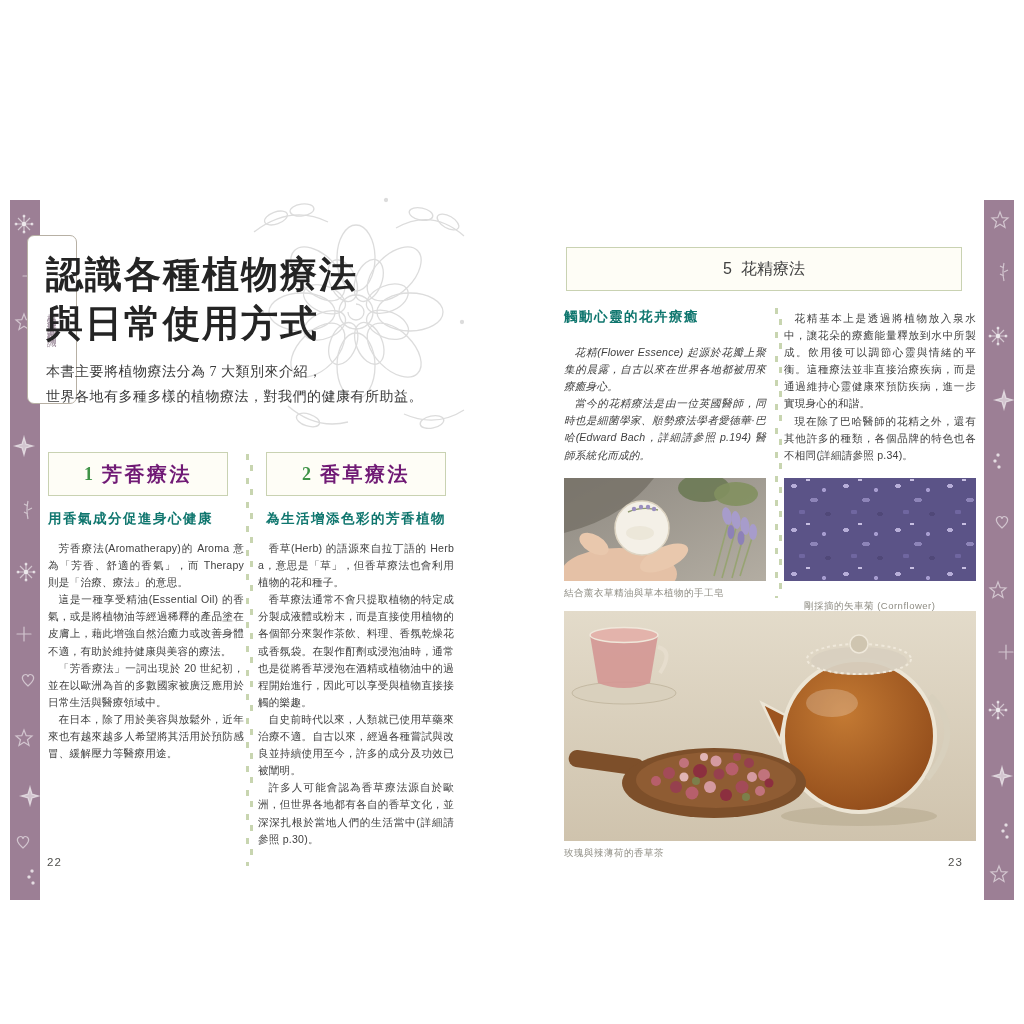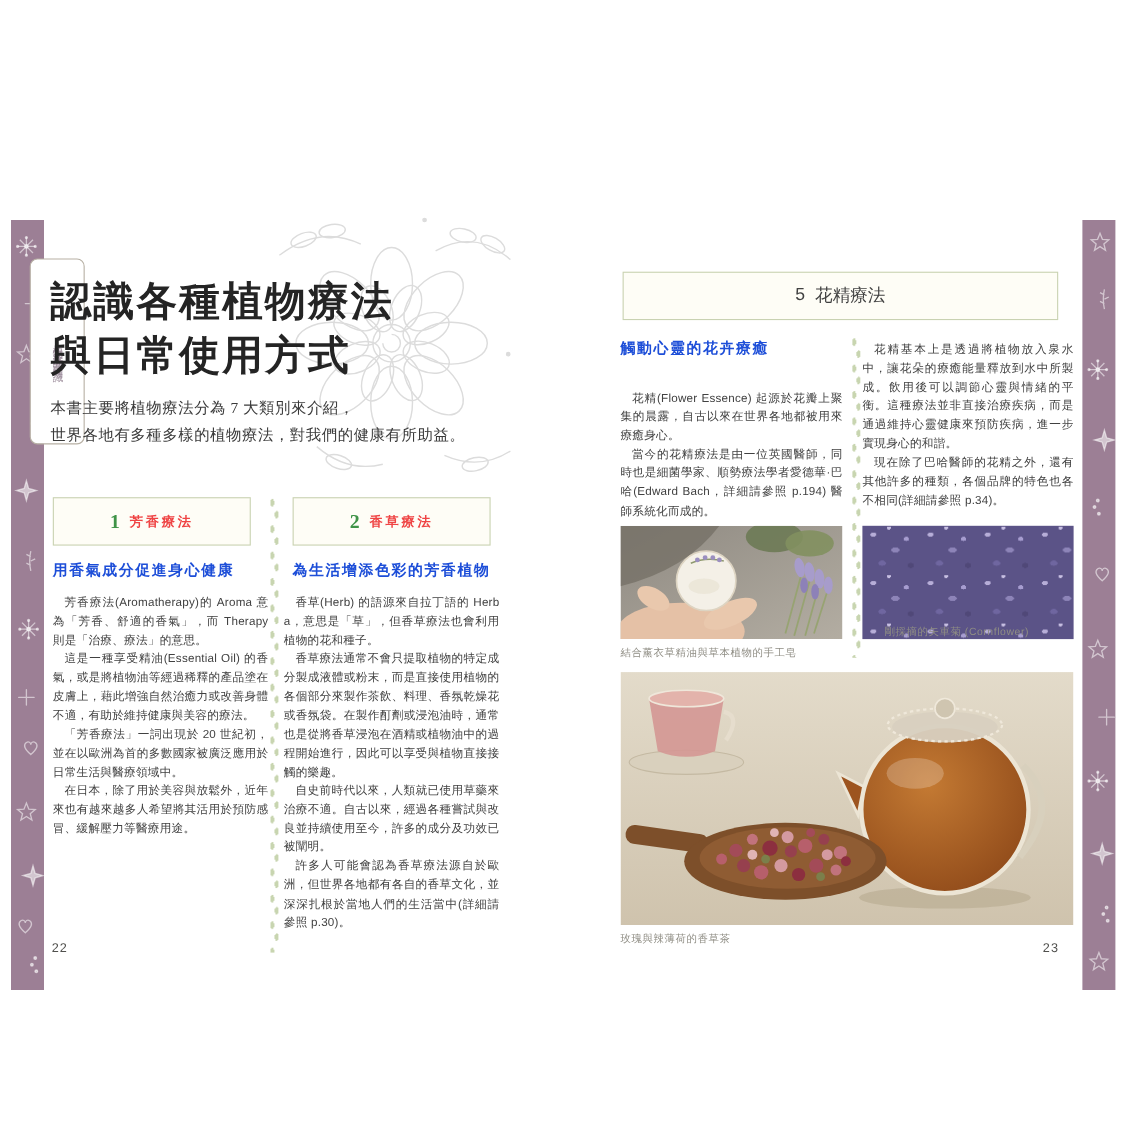--- a/index.html
+++ b/index.html
@@ -36,24 +36,24 @@
   }
   .sec-box{
     position:absolute;height:42px;width:178px;
     background:#fefdf6;border:1px solid #c9d2b2;
     display:flex;align-items:center;justify-content:center;gap:9px;
   }
   .sec-box .num{
     font-family:"Liberation Serif","DejaVu Serif",serif;font-weight:700;
     font-size:18px;color:#3f9347;
   }
-  .sec-box .ttl{font-size:12px;font-weight:bold;color:#ef4444;letter-spacing:2.5px;}
+  .sec-box .ttl{font-size:20px;font-weight:bold;color:#701a75;letter-spacing:2.5px;}
   .green-sub{
     position:absolute;margin:0;font-size:13.5px;font-weight:bold;
-    color:#1d4ed8;letter-spacing:1.5px;
+    color:#0f766e;letter-spacing:1.5px;
   }
   .col{position:absolute;width:196px;}
   .col p{
     margin:0;font-size:10.6px;line-height:17.1px;color:#414141;
     text-align:justify;text-indent:1em;word-break:break-all;letter-spacing:0.2px;
   }
   .divider{
     position:absolute;width:9px;
     background-image:
       radial-gradient(ellipse 3px 5.5px at 2.5px 7px,  #c8d5b0 62%, rgba(0,0,0,0) 63%),
@@ -236,21 +236,21 @@
 
   <div class="pagenum" style="left:47px;top:820px;">22</div>
 
   <div class="header-box">
     <span class="num">5</span>
     <span class="ttl">花精療法</span>
   </div>
 
   <p class="green-sub" style="left:564px;top:272px;">觸動心靈的花卉療癒</p>
 
-  <div class="col" style="left:564px;top:318px;width:202px;">
+  <div class="col" style="left:564px;top:308px;width:202px;font-style:italic;">
     <p>花精(Flower Essence) 起源於花瓣上聚集的晨露，自古以來在世界各地都被用來療癒身心。</p>
     <p>當今的花精療法是由一位英國醫師，同時也是細菌學家、順勢療法學者愛德華·巴哈(Edward Bach，詳細請參照 p.194) 醫師系統化而成的。</p>
   </div>
 
   <div class="divider" style="left:774px;top:268px;height:294px;"></div>
 
   <div class="col" style="left:784px;top:274px;width:192px;">
     <p>花精基本上是透過將植物放入泉水中，讓花朵的療癒能量釋放到水中所製成。飲用後可以調節心靈與情緒的平衡。這種療法並非直接治療疾病，而是通過維持心靈健康來預防疾病，進一步實現身心的和諧。</p>
     <p>現在除了巴哈醫師的花精之外，還有其他許多的種類，各個品牌的特色也各不相同(詳細請參照 p.34)。</p>
   </div>
@@ -294,21 +294,21 @@
           <circle cx="84" cy="29" r="2.2"></circle>
           <circle cx="90" cy="31" r="2.2"></circle>
       </g>
       <ellipse cx="76" cy="55" rx="14" ry="7" fill="#e8e2d3" opacity="0.7"></ellipse>
     </svg>
   </div>
 
   <div class="photo photo-corn" style="left:784px;top:442px;width:192px;height:103px;"></div>
 
   <div class="caption" style="left:564px;top:551px;">結合薰衣草精油與草本植物的手工皂</div>
-  <div class="caption" style="left:784px;top:532px;padding-left:20px;">剛採摘的矢車菊 (Cornflower)</div>
+  <div class="caption" style="left:784px;top:564px;padding-left:20px;">剛採摘的矢車菊 (Cornflower)</div>
 
   <div class="photo" style="left:564px;top:575px;width:412px;height:230px;">
     <svg width="412" height="230" viewBox="0 0 412 230">
       <defs>
         <linearGradient id="teabg" x1="0" y1="0" x2="0" y2="1">
           <stop offset="0" stop-color="#e3dbca"></stop>
             <stop offset="1" stop-color="#cfc3ad"></stop>
         </linearGradient>
         <radialGradient id="teafill" cx="0.4" cy="0.35" r="0.8">
           <stop offset="0" stop-color="#c47a33"></stop>

